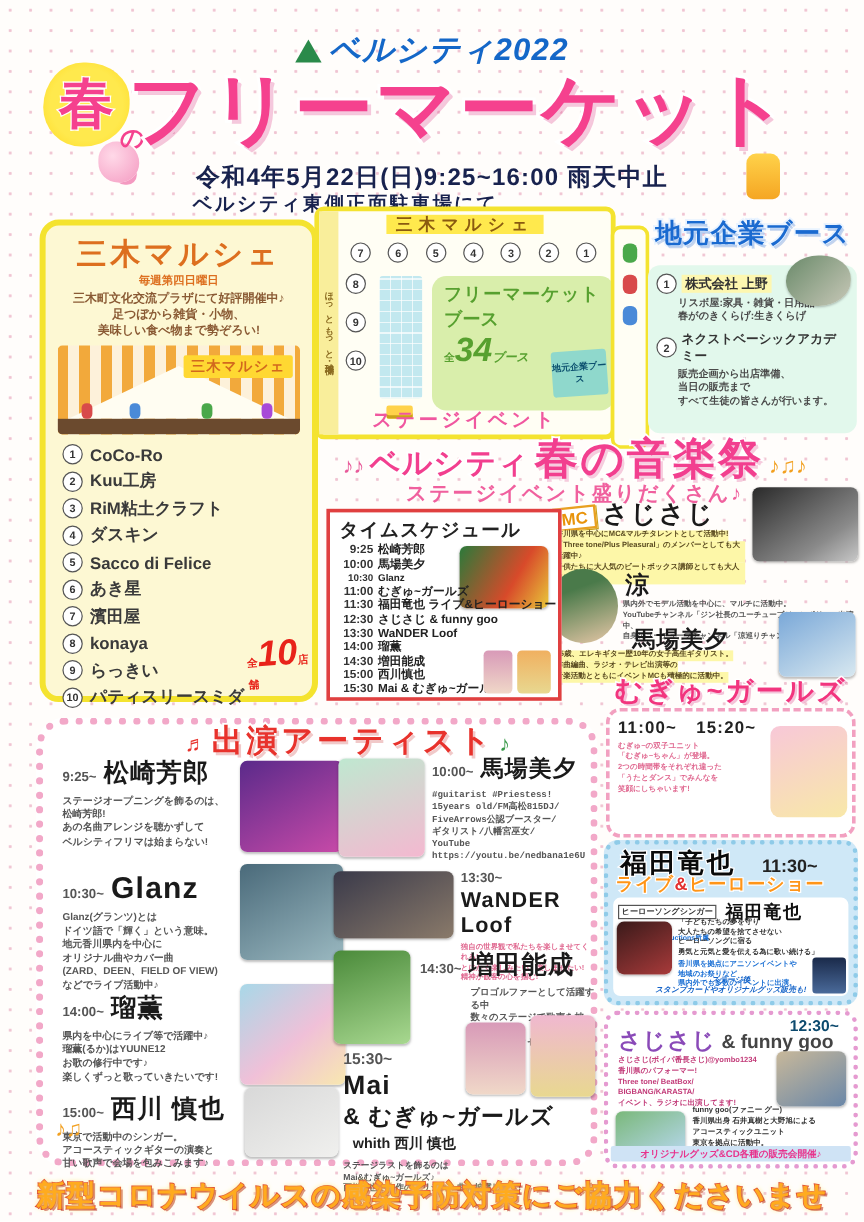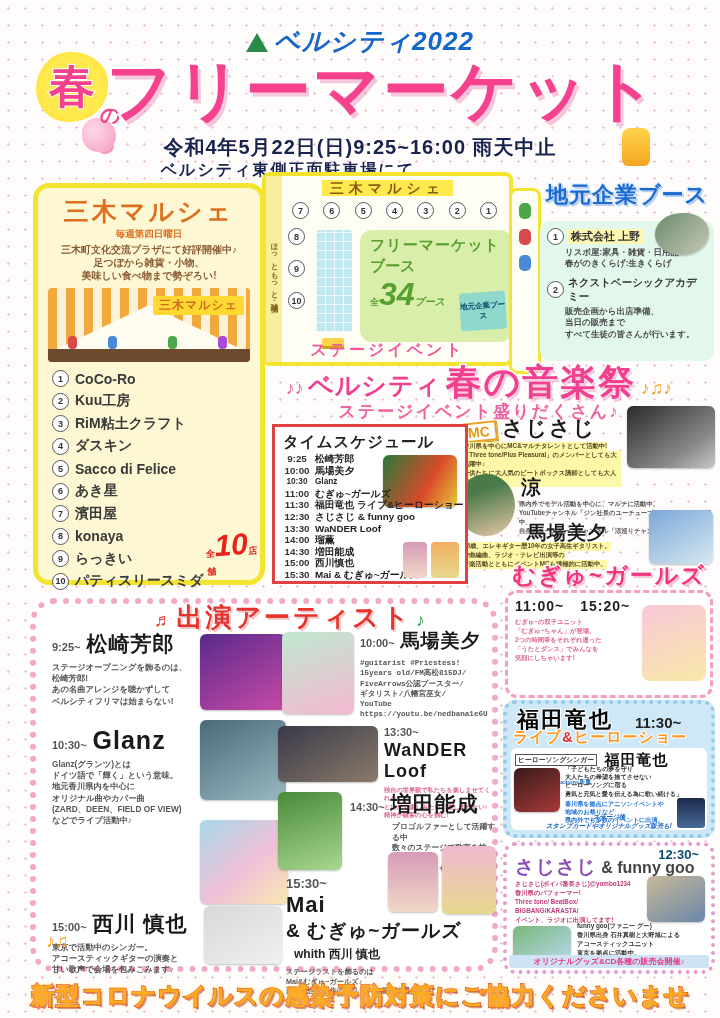--- a/index.html
+++ b/index.html
@@ -48,21 +48,21 @@
   .map-title{position:absolute;top:3px;left:0;right:0;text-align:center;}
   .map-title span{background:#ffe94d;color:#8a5a10;font-weight:bold;font-size:14px;letter-spacing:5px;padding:0 8px;}
   .map-topnums{position:absolute;top:26px;left:26px;right:12px;display:flex;justify-content:space-between;}
   .map-leftnums{position:absolute;top:52px;left:22px;display:flex;flex-direction:column;gap:15px;}
   .map-stagebar{position:absolute;left:50px;top:54px;width:36px;height:102px;background:#c2e8ef;border-radius:3px;
     background-image:repeating-linear-gradient(0deg,rgba(255,255,255,.7) 0 1px,rgba(0,0,0,0) 1px 9px),repeating-linear-gradient(90deg,rgba(255,255,255,.7) 0 1px,rgba(0,0,0,0) 1px 9px);}
   .map-green{position:absolute;left:94px;top:54px;width:142px;height:106px;background:#d9eeab;border-radius:12px;padding:6px 0 0 10px;color:#57a02f;}
   .map-green .l1{font-size:15px;font-weight:bold;letter-spacing:1px;}
   .map-green .l2{font-size:15px;font-weight:bold;margin-top:2px;}
   .map-green .cnt .pre{font-size:9px;font-weight:bold;}
-  .map-green .cnt .num{font-size:32px;font-weight:bold;font-style:italic;}
+  .map-green .cnt .num{font-size:28px;font-weight:bold;font-style:italic;}
   .map-green .cnt .suf{font-size:10px;font-weight:bold;font-style:italic;}
   .map-corp{position:absolute;right:3px;top:116px;width:46px;height:38px;background:#8fd8cc;color:#0b4f6e;font-size:7.5px;font-weight:bold;display:flex;align-items:center;justify-content:center;text-align:center;transform:rotate(-4deg);border-radius:3px;line-height:1.3;}
   .map-stage-label{position:absolute;bottom:1px;left:0;right:0;text-align:center;font-size:16px;font-weight:bold;color:#f0579f;letter-spacing:3px;}
   .bus{position:absolute;left:56px;top:162px;width:22px;height:11px;background:#ffd24a;border-radius:2px;box-shadow:inset 0 -3px 0 #caa21a;}
   .street-strip{top:188px;left:509px;width:26px;height:168px;border:3px solid #f4e32f;border-radius:8px;background:#fffef4;display:flex;flex-direction:column;align-items:center;gap:10px;padding-top:12px;}
   .street-strip i{width:12px;height:16px;border-radius:5px;display:block;}
   .station-label{top:220px;left:546px;height:110px;font-size:9px;font-weight:bold;color:#7a5a30;letter-spacing:2px;}
   
   .corp-title{top:180px;left:538px;width:178px;text-align:center;font-size:22px;font-weight:bold;color:#1a6ad0;letter-spacing:1px;-webkit-text-stroke:3px #e9f3ff;paint-order:stroke fill;text-shadow:2px 2px 0 rgba(60,120,210,.3);}
   .corp-box{top:221px;left:540px;width:174px;height:140px;background:#e2f8ec;border-radius:10px;padding:7px 7px;box-sizing:border-box;}
@@ -88,21 +88,21 @@
   .ryo-name{position:absolute;left:66px;top:60px;font-size:20px;font-weight:bold;color:#1a1a1a;}
   .ryo-desc{position:absolute;left:64px;top:86px;width:196px;color:#555;}
   .baba-name{position:absolute;left:72px;top:106px;font-size:19px;font-weight:bold;color:#1a1a1a;letter-spacing:1px;}
   .baba-photo{position:absolute;right:4px;top:96px;width:64px;height:54px;background:linear-gradient(150deg,#7aa8d8,#d8e8f0);}
   .baba-desc{position:absolute;left:8px;top:128px;width:170px;color:#5a4a20;}
   
   .tt{top:424px;left:272px;width:196px;height:160px;background:#fff;border:3px solid #e04040;box-sizing:border-box;padding:5px 8px;}
   .tt-title{font-size:15.5px;font-weight:bold;color:#222;letter-spacing:1px;}
   .tt-photo{float:right;width:74px;height:52px;margin:2px 0 2px 4px;background:linear-gradient(120deg,#2a7a3a,#d84a2a 60%,#e8c83a);}
   .tt-row{font-size:9.8px;font-weight:bold;color:#222;line-height:11.6px;white-space:nowrap;}
-  .tt-row .t{display:inline-block;width:28px;text-align:center;margin-right:4px;color:#333;}
+  .tt-row .t{display:inline-block;width:28px;text-align:right;margin-right:4px;color:#333;}
   .tt-row:nth-of-type(5){font-size:8.2px;}
   .tt-girl1{position:absolute;right:38px;bottom:3px;width:24px;height:36px;background:linear-gradient(#d89ab8,#f0d8c8);border-radius:4px;}
   .tt-girl2{position:absolute;right:6px;bottom:3px;width:28px;height:36px;background:linear-gradient(#f0b060,#e8d890);border-radius:4px;}
   
   .mugyu{top:560px;left:503px;width:212px;height:138px;}
   .mugyu-title{text-align:center;font-size:23px;font-weight:bold;color:#f2357e;letter-spacing:2px;-webkit-text-stroke:2.5px #fff;paint-order:stroke fill;text-shadow:2px 2px 0 rgba(219,57,133,.3);}
   .mugyu-inner{position:absolute;top:30px;left:2px;right:2px;bottom:0;border:3px dashed #f2a0c0;border-radius:12px;background:#fff;padding:5px 7px;box-sizing:border-box;}
   .mugyu-times{font-size:14px;font-weight:bold;color:#222;letter-spacing:1px;}
   .mugyu-times span{margin-right:16px;}
   .mugyu-desc{margin-top:4px;width:124px;color:#e06890;}
@@ -365,20 +365,29 @@
         <span class="ln">Glanz(グランツ)とは</span>
           <span class="ln">ドイツ語で「輝く」という意味。</span>
         <span class="ln">地元香川県内を中心に</span>
           <span class="ln">オリジナル曲やカバー曲</span>
         <span class="ln">(ZARD、DEEN、FIELD OF VIEW)</span>
           <span class="ln">などでライブ活動中♪</span>
       </div>
     </div>
     <div class="abs photo" style="left:164px;top:116px;width:86px;height:80px;background:linear-gradient(150deg,#4a6a7a,#9ab8c0);"></div>
 
+    <div class="abs" style="left:16px;top:222px;width:146px;">
+      <span class="a-time">14:00~</span><span class="a-name">瑠薫</span>
+      <div class="a-desc">
+        <span class="ln">県内を中心にライブ等で活躍中♪</span>
+          <span class="ln">瑠薫(るか)はYUUNE12</span>
+        <span class="ln">お歌の修行中です♪</span>
+          <span class="ln">楽しくずっと歌っていきたいです!</span>
+      </div>
+    </div>
     <div class="abs photo" style="left:164px;top:216px;width:88px;height:84px;background:linear-gradient(140deg,#a8d8e8,#f0c0d8 55%,#f8e8b0);"></div>
 
     <div class="abs" style="left:16px;top:306px;width:146px;">
       <span class="a-time">15:00~</span><span class="a-name">西川 慎也</span>
       <div class="a-desc">
         <span class="ln">東京で活動中のシンガー。</span>
           <span class="ln">アコースティックギターの演奏と</span>
         <span class="ln">甘い歌声で会場を包みこみます♪</span>
       </div>
     </div>

